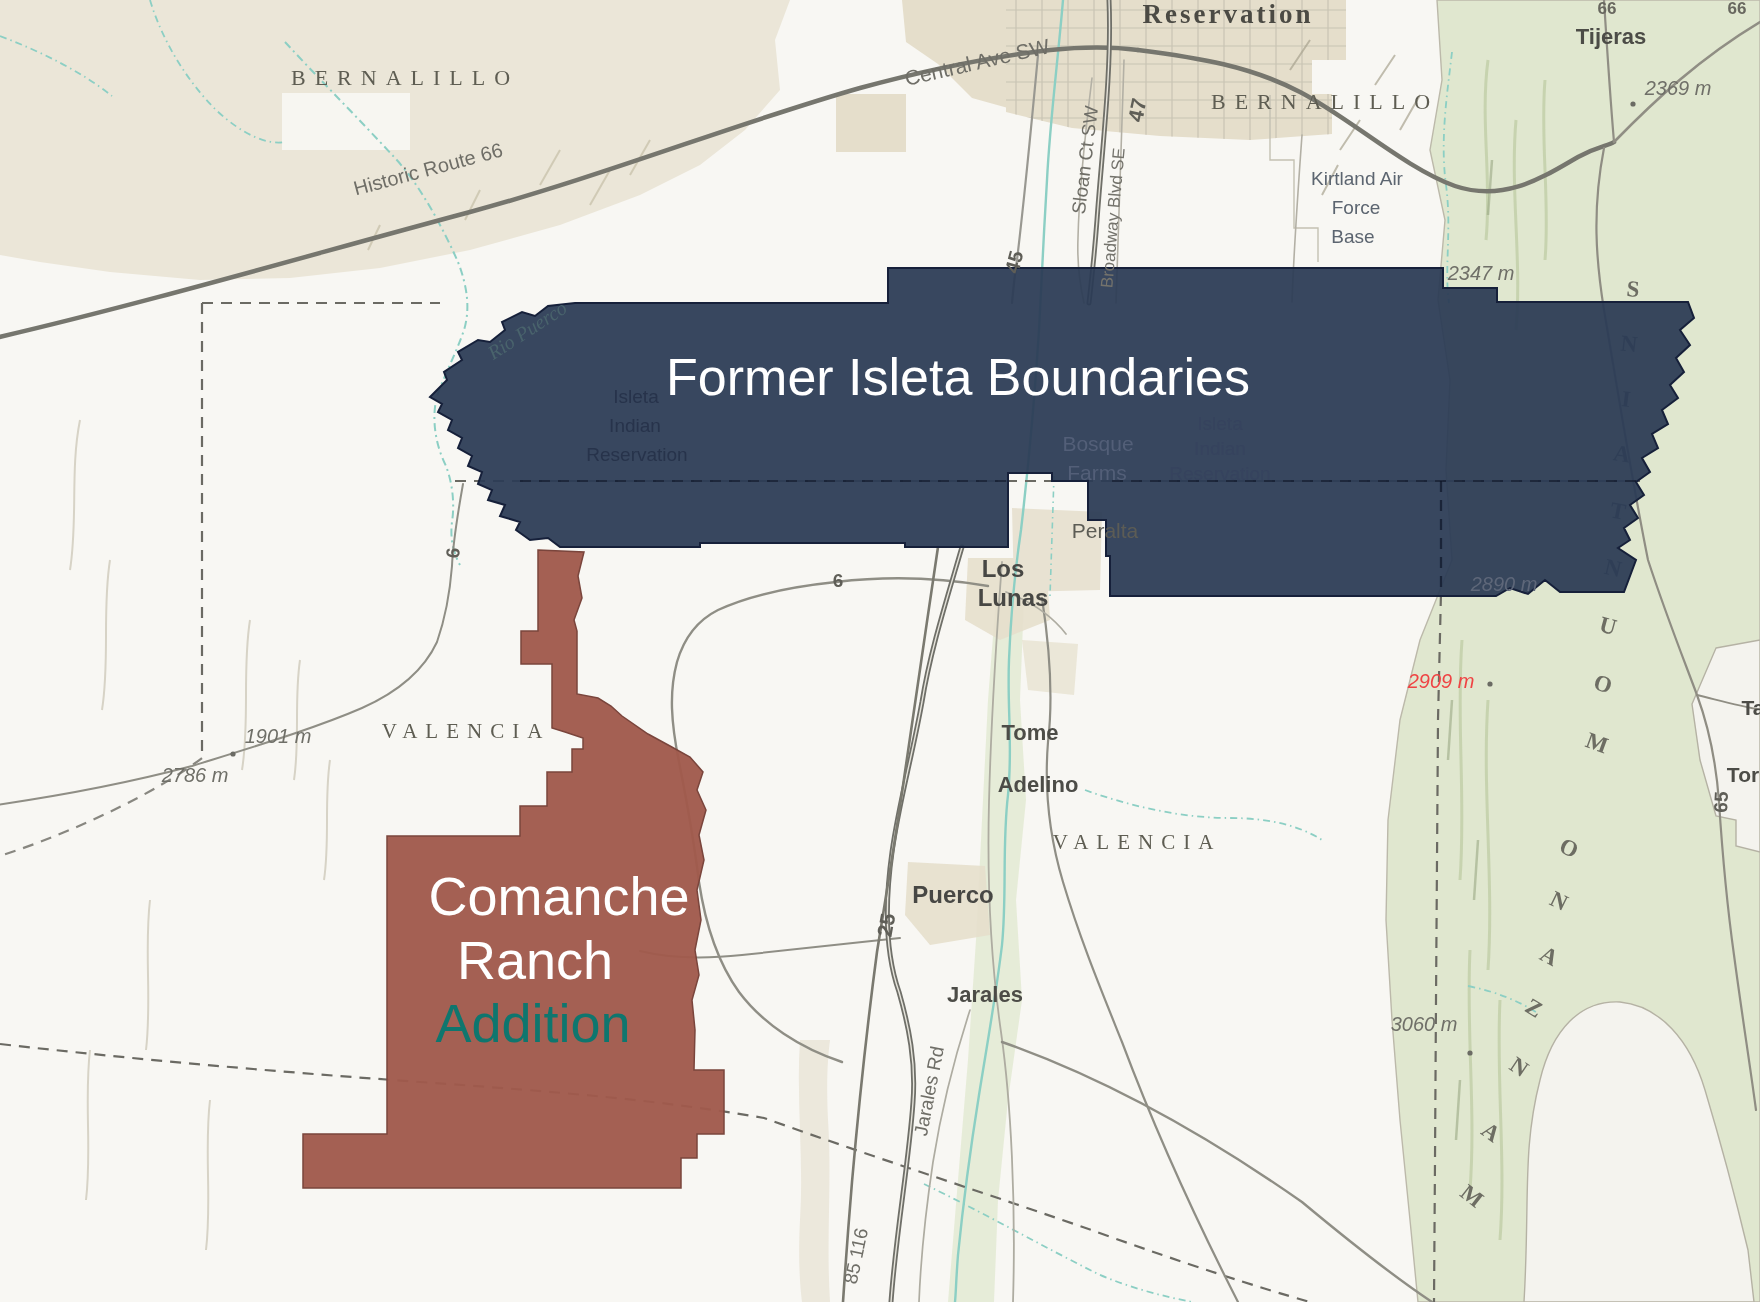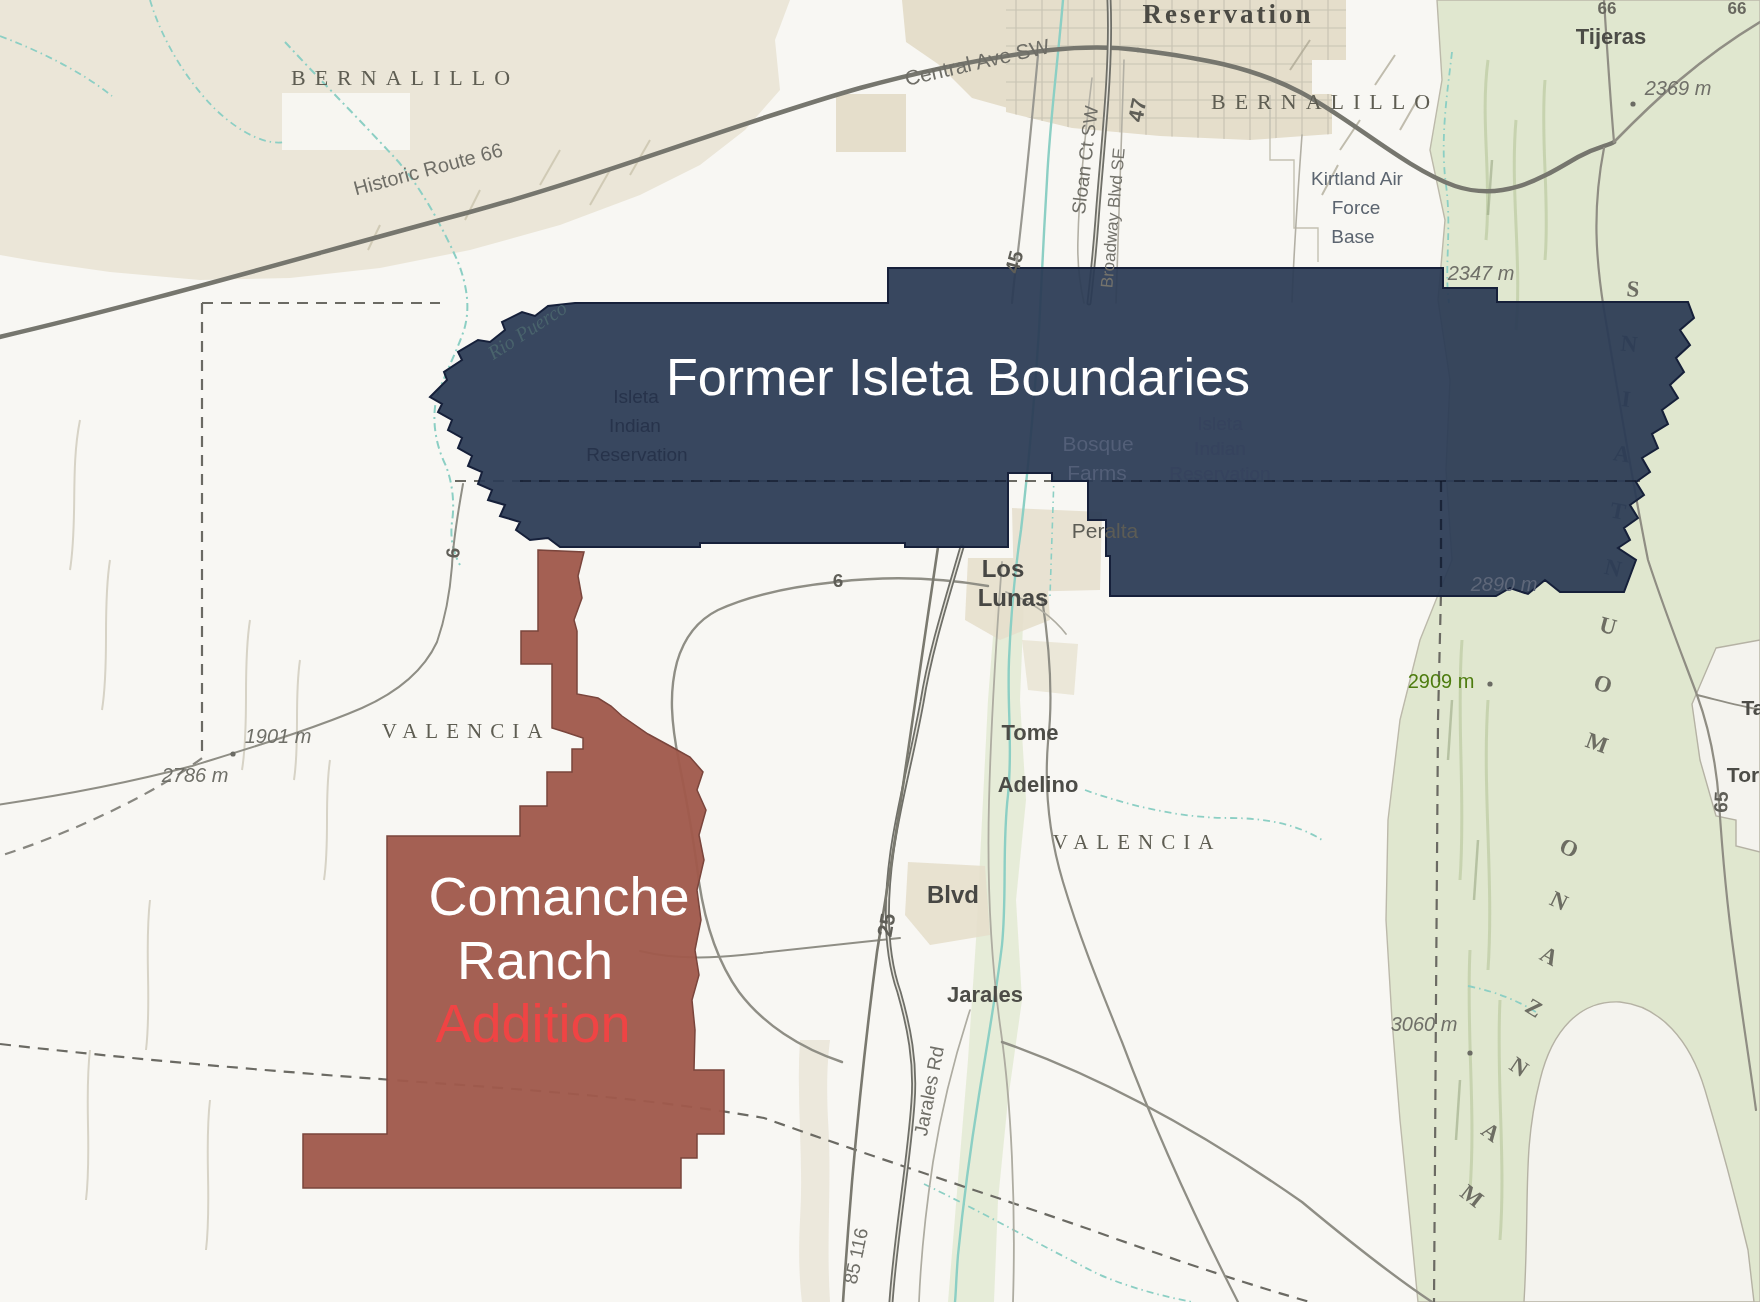--- a/index.html
+++ b/index.html
@@ -193,33 +193,33 @@
       <span class="lbl" style="left: 1220px; top: 448px; font-size: 19px; color: rgb(54, 67, 94); transform: translate(-50%, -50%) rotate(0deg);">Indian</span>
       <span class="lbl" style="left: 1220px; top: 473px; font-size: 19px; color: rgb(54, 67, 94); transform: translate(-50%, -50%) rotate(0deg);">Reservation</span>
       <span class="lbl" style="left: 1098px; top: 443px; font-size: 21px; color: rgb(83, 95, 120); transform: translate(-50%, -50%) rotate(0deg);">Bosque</span>
       <span class="lbl" style="left: 1097px; top: 472px; font-size: 21px; color: rgb(83, 95, 120); transform: translate(-50%, -50%) rotate(0deg);">Farms</span>
       <span class="lbl" style="left: 1105px; top: 530px; font-size: 21px; color: rgb(92, 92, 85); transform: translate(-50%, -50%) rotate(0deg);">Peralta</span>
       <span class="lbl" style="left: 1504px; top: 584px; font-size: 20px; color: rgb(94, 103, 121); font-style: italic; transform: translate(-50%, -50%) rotate(0deg);">2890 m</span>
       <span class="lbl" style="left: 1003px; top: 569px; font-size: 24px; color: rgb(71, 71, 68); font-weight: 600; transform: translate(-50%, -50%) rotate(0deg);">Los</span>
       <span class="lbl" style="left: 1005px; top: 598px; font-size: 24px; color: rgb(71, 71, 68); font-weight: 600; transform: translate(-50%, -50%) rotate(0deg); margin-left: 8px;">Lunas</span>
       <span class="lbl" style="left: 838px; top: 580px; font-size: 19px; color: rgb(95, 94, 87); font-weight: 600; transform: translate(-50%, -50%) rotate(0deg);">6</span>
       <span class="lbl" style="left: 453px; top: 553px; font-size: 19px; color: rgb(95, 94, 87); font-weight: 600; transform: translate(-50%, -50%) rotate(-85deg);">6</span>
-      <span class="lbl" style="left: 1441px; top: 681px; font-size: 20px; color: #4d7c0f; transform: translate(-50%, -50%) rotate(0deg);">2909 m</span>
+      <span class="lbl" style="left: 1441px; top: 681px; font-size: 20px; color: #ef4444; font-style: italic; transform: translate(-50%, -50%) rotate(0deg);">2909 m</span>
       <span class="lbl" style="left: 1030px; top: 733px; font-size: 22px; color: rgb(76, 76, 71); font-weight: 600; transform: translate(-50%, -50%) rotate(0deg);">Tome</span>
       <span class="lbl" style="left: 1038px; top: 785px; font-size: 22px; color: rgb(76, 76, 71); font-weight: 600; transform: translate(-50%, -50%) rotate(0deg);">Adelino</span>
       <span class="lbl" style="left: 1137px; top: 842px; font-size: 21px; color: rgb(94, 93, 82); font-family: &quot;Liberation Serif&quot;, &quot;DejaVu Serif&quot;, serif; letter-spacing: 8px; transform: translate(-50%, -50%) rotate(0deg);">VALENCIA</span>
       <span class="lbl" style="left: 466px; top: 731px; font-size: 21px; color: rgb(94, 93, 82); font-family: &quot;Liberation Serif&quot;, &quot;DejaVu Serif&quot;, serif; letter-spacing: 8px; transform: translate(-50%, -50%) rotate(0deg);">VALENCIA</span>
       <span class="lbl" style="left: 278px; top: 736px; font-size: 20px; color: rgb(111, 111, 104); font-style: italic; transform: translate(-50%, -50%) rotate(0deg);">1901 m</span>
       <span class="lbl" style="left: 195px; top: 775px; font-size: 20px; color: rgb(111, 111, 104); font-style: italic; transform: translate(-50%, -50%) rotate(0deg);">2786 m</span>
-      <span class="lbl" style="left: 953px; top: 895px; font-size: 24px; color: rgb(71, 71, 68); font-weight: 600; transform: translate(-50%, -50%) rotate(0deg);">Blvd</span>
+      <span class="lbl" style="left: 953px; top: 895px; font-size: 24px; color: rgb(71, 71, 68); font-weight: 600; transform: translate(-50%, -50%) rotate(0deg);">Puerco</span>
       <span class="lbl" style="left: 886px; top: 925px; font-size: 21px; color: rgb(95, 94, 87); font-weight: 600; transform: translate(-50%, -50%) rotate(-80deg);">25</span>
       <span class="lbl" style="left: 985px; top: 995px; font-size: 22px; color: rgb(76, 76, 71); font-weight: 600; transform: translate(-50%, -50%) rotate(0deg);">Jarales</span>
       <span class="lbl" style="left: 929px; top: 1091px; font-size: 19px; color: rgb(111, 110, 103); transform: translate(-50%, -50%) rotate(-79deg);">Jarales Rd</span>
       <span class="lbl" style="left: 856px; top: 1256px; font-size: 19px; color: rgb(111, 110, 103); transform: translate(-50%, -50%) rotate(-78deg);">85 116</span>
       <span class="lbl" style="left: 1424px; top: 1024px; font-size: 20px; color: rgb(111, 111, 104); font-style: italic; transform: translate(-50%, -50%) rotate(0deg);">3060 m</span>
       <span class="lbl" style="left: 1721px; top: 802px; font-size: 19px; color: rgb(95, 94, 87); font-weight: 600; transform: translate(-50%, -50%) rotate(-87deg);">65</span>
       <span class="lbl" style="left: 1753px; top: 707px; font-size: 21px; color: rgb(76, 76, 71); font-weight: 600; transform: translate(-50%, -50%) rotate(0deg);">Ta</span>
       <span class="lbl" style="left: 1743px; top: 774px; font-size: 21px; color: rgb(76, 76, 71); font-weight: 600; transform: translate(-50%, -50%) rotate(0deg);">Tor</span>
       <span class="lbl" style="left: 535px; top: 896px; font-size: 54px; color: rgb(255, 255, 255); transform: translate(-50%, -50%) rotate(0deg); margin-left: 24px;">Comanche</span>
       <span class="lbl" style="left: 535px; top: 960px; font-size: 54px; color: rgb(255, 255, 255); transform: translate(-50%, -50%) rotate(0deg);">Ranch</span>
-      <span class="lbl" style="left: 533px; top: 1023px; font-size: 54px; color: #ef4444; transform: translate(-50%, -50%) rotate(0deg);">Addition</span>
+      <span class="lbl" style="left: 533px; top: 1023px; font-size: 54px; color: #0f766e; transform: translate(-50%, -50%) rotate(0deg);">Addition</span>
     </div>
 </div>
 
 </body></html>

